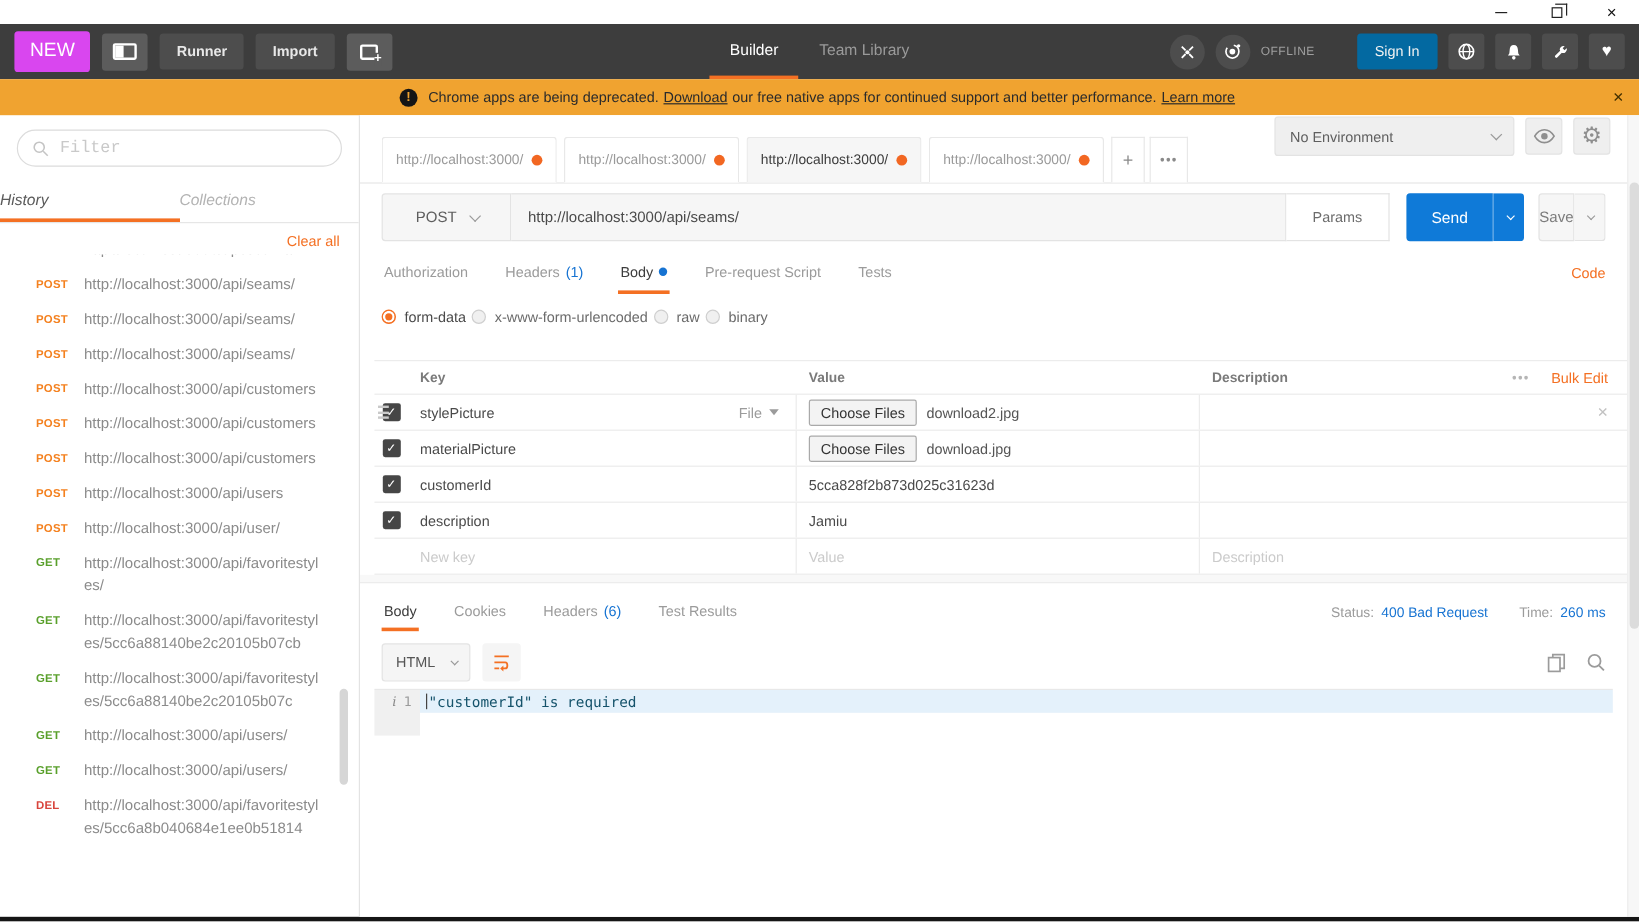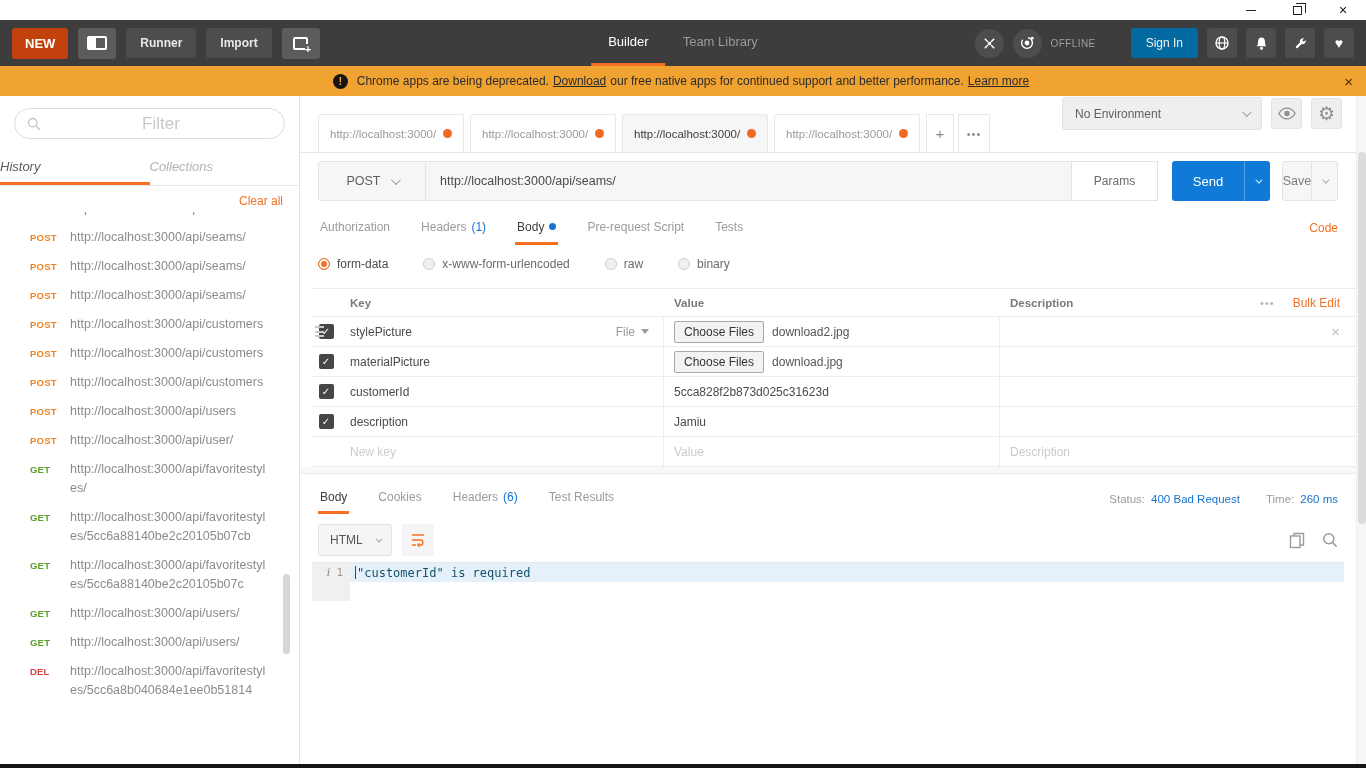--- a/index.html
+++ b/index.html
@@ -9,21 +9,21 @@
   
   .titlebar { height:20px; background:#fff; display:flex; justify-content:flex-end; align-items:stretch; }
   .win-btn { width:46px; display:flex; align-items:center; justify-content:center; }
   .min-glyph { width:10px; height:1px; background:#222; display:inline-block; }
   .restore-glyph { width:9px; height:9px; border:1px solid #222; position:relative; background:#fff; }
   .restore-glyph::before { content:""; position:absolute; top:-4px; left:2px; width:9px; height:9px; border-top:1px solid #222; border-right:1px solid #222; }
   .close-glyph { font-size:14px; color:#111; line-height:1; }
 
   
   .topnav { height:46px; background:#3d3d3d; display:flex; align-items:center; padding:0 12px; position:relative; flex:none; }
-  .btn-new { background:#c2410c; color:#fff; font-weight:bold; font-size:13px; padding:8px 13px; border-radius:3px; margin-right:10px; }
+  .btn-new { background:#d946ef; color:#fff; font-weight:normal; font-size:16px; padding:8px 13px; border-radius:3px; margin-right:10px; }
   .nav-icon-btn { background:#5c5c5c; border-radius:3px; width:38px; height:31px; display:flex; align-items:center; justify-content:center; margin-right:10px; }
   .layout-glyph { width:20px; height:14px; border:2px solid #fff; border-radius:2px; position:relative; }
   .layout-glyph::before { content:""; position:absolute; left:0; top:0; width:7px; height:10px; background:#fff; }
   .nav-btn { background:#4d4d4d; color:#e8e8e8; font-size:12px; font-weight:bold; padding:8px 14px; border-radius:3px; margin-right:10px; }
   .newtab-glyph { width:15px; height:13px; border:2px solid #fff; border-radius:2px; position:relative; }
   .newtab-glyph::after { content:"+"; position:absolute; right:-5px; bottom:-7px; color:#fff; font-size:11px; font-weight:bold; background:#5c5c5c; line-height:1; }
   .center-tabs { position:absolute; left:50%; transform:translateX(-50%); height:100%; display:flex; }
   .center-tab { padding:0 17px; display:flex; align-items:center; font-size:13px; color:#9a9a9a; height:100%; border-bottom:3px solid transparent; }
   .center-tab.active { color:#fff; border-bottom-color:#f47023; }
   .nav-right { margin-left:auto; display:flex; align-items:center; gap:9px; }
@@ -38,21 +38,21 @@
   .warn-icon { width:15px; height:15px; border-radius:50%; background:#151515; color:#f0a330; font-weight:bold; font-size:11px; display:flex; align-items:center; justify-content:center; margin-right:9px; }
   .banner a, .banner .link { color:#2b2b2b; text-decoration:underline; margin:0 4px; }
   .banner-close { position:absolute; right:13px; color:#433000; font-size:15px; }
 
   
   .content { flex:1; display:flex; min-height:0; position:relative; }
 
   
   .sidebar { width:300px; flex:none; border-right:1px solid #e3e3e3; position:relative; overflow:hidden; }
   .filter-box { margin:12px 14px 10px; height:31px; border:1px solid #dcdcdc; border-radius:16px; display:flex; align-items:center; padding:0 12px; gap:9px; }
-  .filter-box input { border:none; outline:none; flex:1; font-size:17px; color:#666; font-family:Liberation Sans, sans-serif;text-align:center; }
+  .filter-box input { border:none; outline:none; flex:1; font-size:14px; color:#666; font-family:Liberation Mono, monospace; }
   .filter-box input::placeholder { color:#c9c9c9; }
   .side-tabs { display:flex; border-bottom:1px solid #e6e6e6; }
   .side-tab { flex:1; text-align:left; padding:10px 0 8px; font-size:13px; color:#b3b3b3; border-bottom:3px solid transparent;font-style:italic; }
   .side-tab.active { color:#5a5a5a; border-bottom-color:#f47023; }
   .clear-all { text-align:right; padding:8px 16px 4px; font-size:12px; color:#f47023; }
   .history { overflow:hidden; }
   .h-item { display:flex; padding:5px 8px 5px 30px; cursor:pointer; }
   .h-item.partial { height:11px; overflow:hidden; align-items:flex-end; }
   .h-item.partial .h-method { visibility:hidden; }
   .h-item.partial .h-url { margin-top:-14px; }
@@ -96,21 +96,21 @@
   .save-caret { width:26px; background:#f6f6f6; border:1px solid #e3e3e3; border-left:none; border-radius:0 3px 3px 0; display:flex; align-items:center; justify-content:center; }
 
   .req-tabs { display:flex; align-items:stretch; margin:10px 18px 0; height:34px; flex:none; }
   .req-tab { margin-right:27px; font-size:12px; color:#9b9b9b; display:flex; align-items:center; gap:5px; border-bottom:3px solid transparent; padding:0 2px; }
   .req-tab.active { color:#3c3c3c; border-bottom-color:#f47023; }
   .req-tab .count { color:#1673d2; }
   .req-tab .blue-dot { display:none; width:7px; height:7px; border-radius:50%; background:#1673d2; }
   .req-tab.dot .blue-dot { display:inline-block; }
   .code-link { margin-left:auto; align-self:center; color:#f47023; font-size:12px; }
 
-  .modes { display:flex; align-items:center; gap:35px; margin:7px 18px 0; height:24px; flex:none; }
+  .modes { display:flex; align-items:center; gap:5px; margin:7px 18px 12px; height:24px; flex:none; }
   .mode { display:flex; align-items:center; gap:7px; font-size:12px; color:#6b6b6b; }
   .radio { width:12px; height:12px; border-radius:50%; background:#f0f0f0; border:1px solid #cfcfcf; }
   .mode.active .radio { background:#f47023; border-color:#f47023; box-shadow:inset 0 0 0 2px #fff; }
   .mode.active { color:#4a4a4a; }
 
   .kv { margin:12px 0 0 12px; border-top:1px solid #ececec; font-size:12px; flex:none; }
   .kv-row { display:flex; align-items:center; height:30px; border-bottom:1px solid #ececec; position:relative; color:#4a4a4a; }
   .kv-head { height:28px; color:#7a7a7a; font-weight:bold; font-size:11.5px; }
   .col-check { width:28px; flex:none; display:flex; justify-content:center; }
   .col-key { width:324px; flex:none; height:100%; display:flex; align-items:center; padding-left:10px; border-right:1px solid #ececec; }

